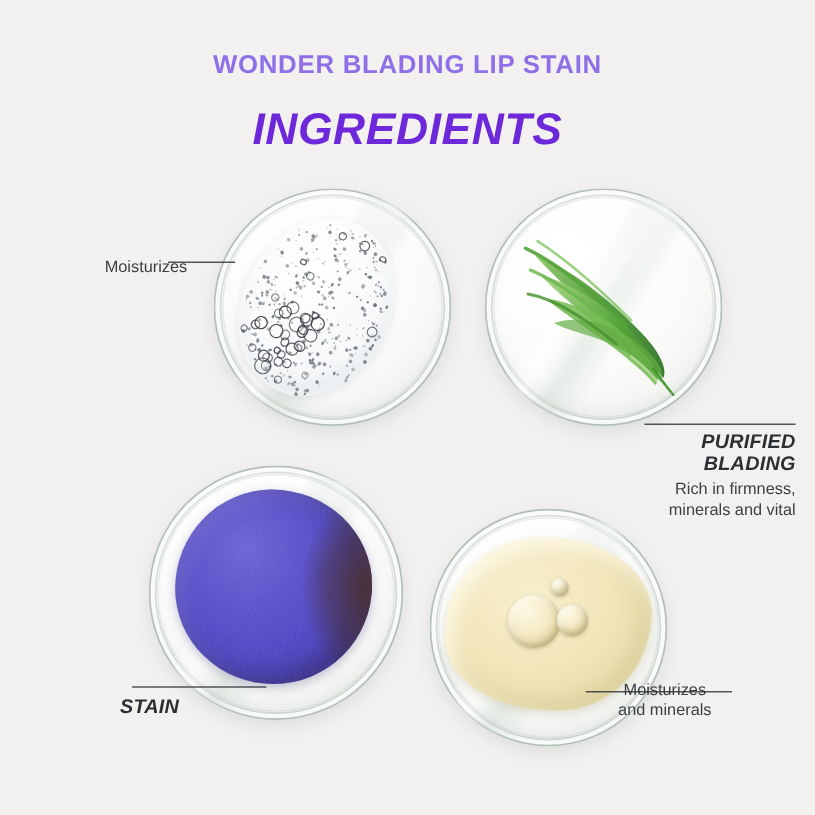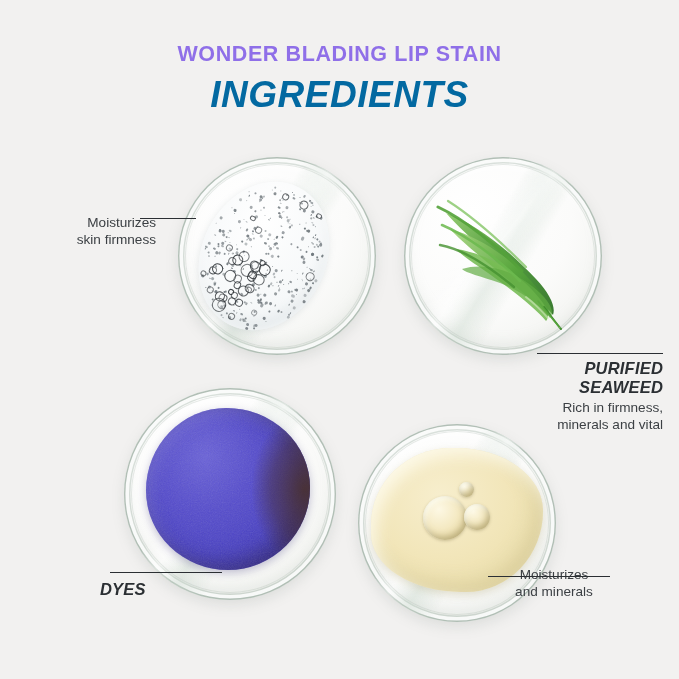--- a/index.html
+++ b/index.html
@@ -30,26 +30,26 @@
   }
   .kicker {
     font-size: 21.5px;
     font-weight: bold;
     letter-spacing: 0.6px;
     color: #8f6fe8;
     line-height: 1.0;
     white-space: nowrap;
   }
   .main-title {
-    margin-top: 10px;
+    margin-top: 23px;
     font-size: 37px;
     font-weight: bold;
     font-style: italic;
     letter-spacing: 0.5px;
-    color: #0369a1;
+    color: #6d28d9;
     line-height: 1.0;
     white-space: nowrap;
   }
 
   
   .dish {
     position: absolute;
     border-radius: 50%;
     background:
       radial-gradient(circle at 34% 28%, #ffffff 0%, #fbfbfa 52%, #f3f4f1 78%, #eceeea 100%);
@@ -667,40 +667,39 @@
       <div class="droplet" style="left:88px; top:34px; width:15px; height:15px;"></div>
     </div>
   </div>
 
   <div class="callout" id="callout-hydra">
     <div class="lead-line" style="left:112px; top:6px; width:56px;"></div>
     <div class="cl-title align-right">
     </div>
     <div class="cl-desc align-right">
       <div>Moisturizes</div>
-      <div>skin firmness</div>
     </div>
   </div>
 
   <div class="callout" id="callout-seaweed">
     <div class="lead-line" style="left:34px; top:6px; width:126px;"></div>
     <div class="cl-title align-right" style="margin-top:12px;">
       <div>PURIFIED</div>
-      <div>SEAWEED</div>
+      <div>BLADING</div>
     </div>
     <div class="cl-desc align-right">
       <div>Rich in firmness,</div>
       <div>minerals and vital</div>
     </div>
   </div>
 
   <div class="callout" id="callout-dyes">
     <div class="lead-line" style="left:10px; top:12px; width:112px;"></div>
     <div class="cl-title align-left" style="margin-top:20px;">
-      <div>DYES</div>
+      <div>STAIN</div>
     </div>
   </div>
 
   <div class="callout" id="callout-squalane">
     <div class="lead-line" style="left:2px; top:12px; width:122px;"></div>
     <div class="cl-desc" style="text-align:center;">
       <div>Moisturizes</div>
       <div>and minerals</div>
     </div>
   </div>

